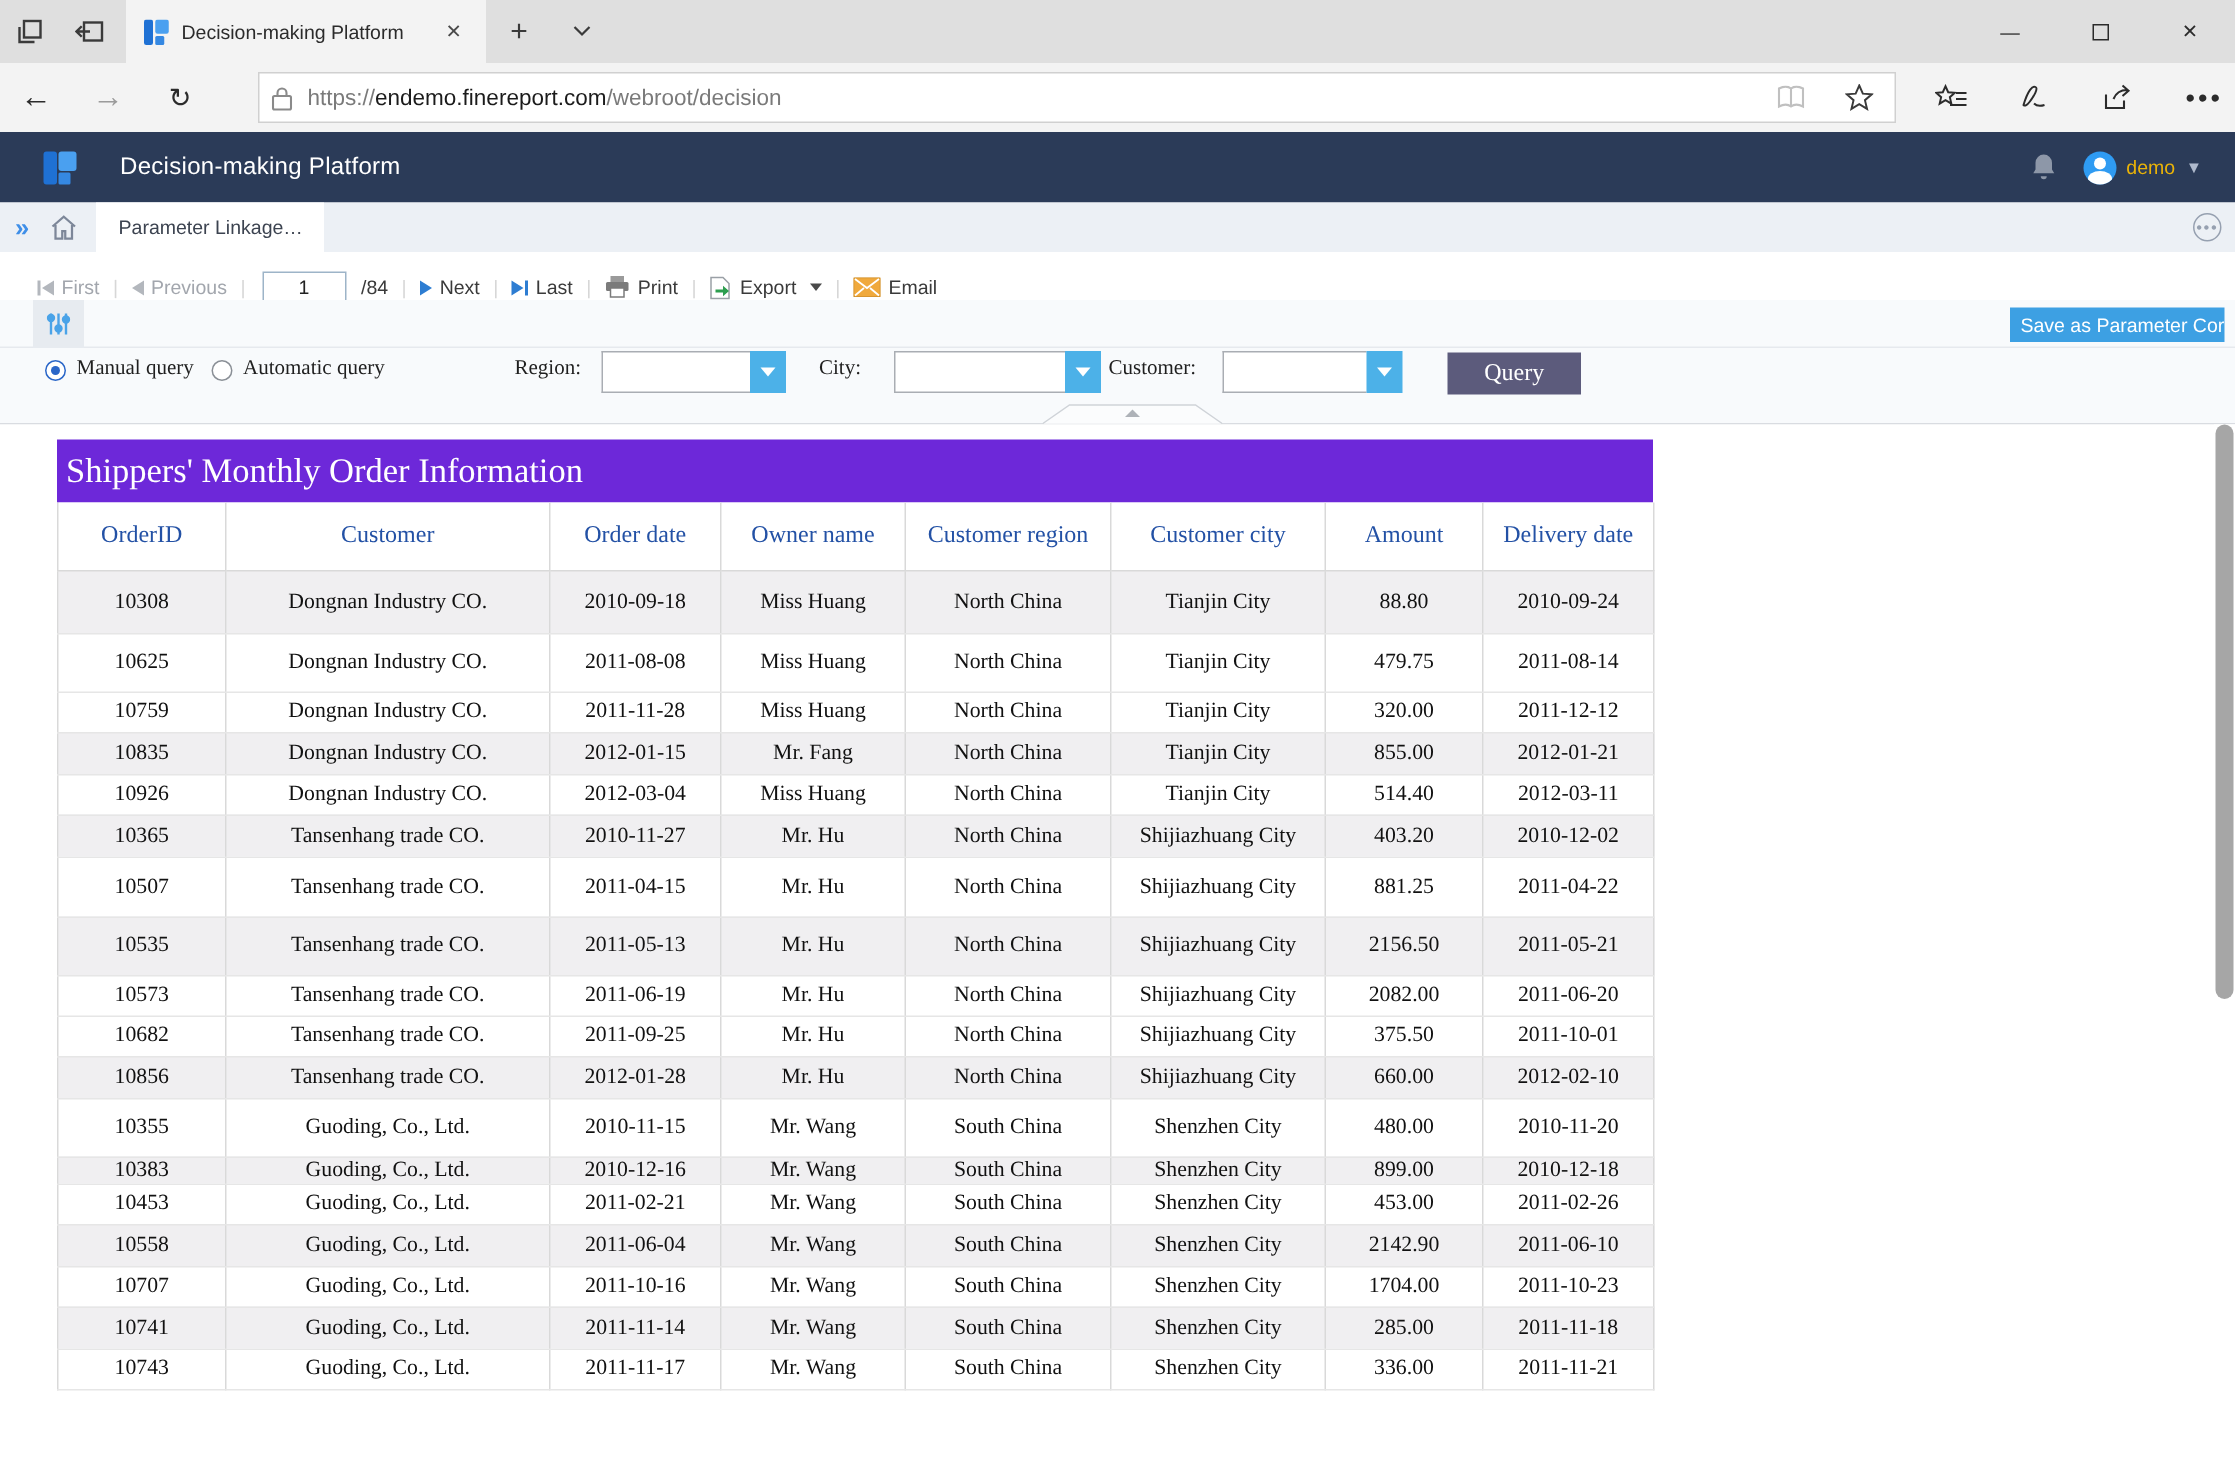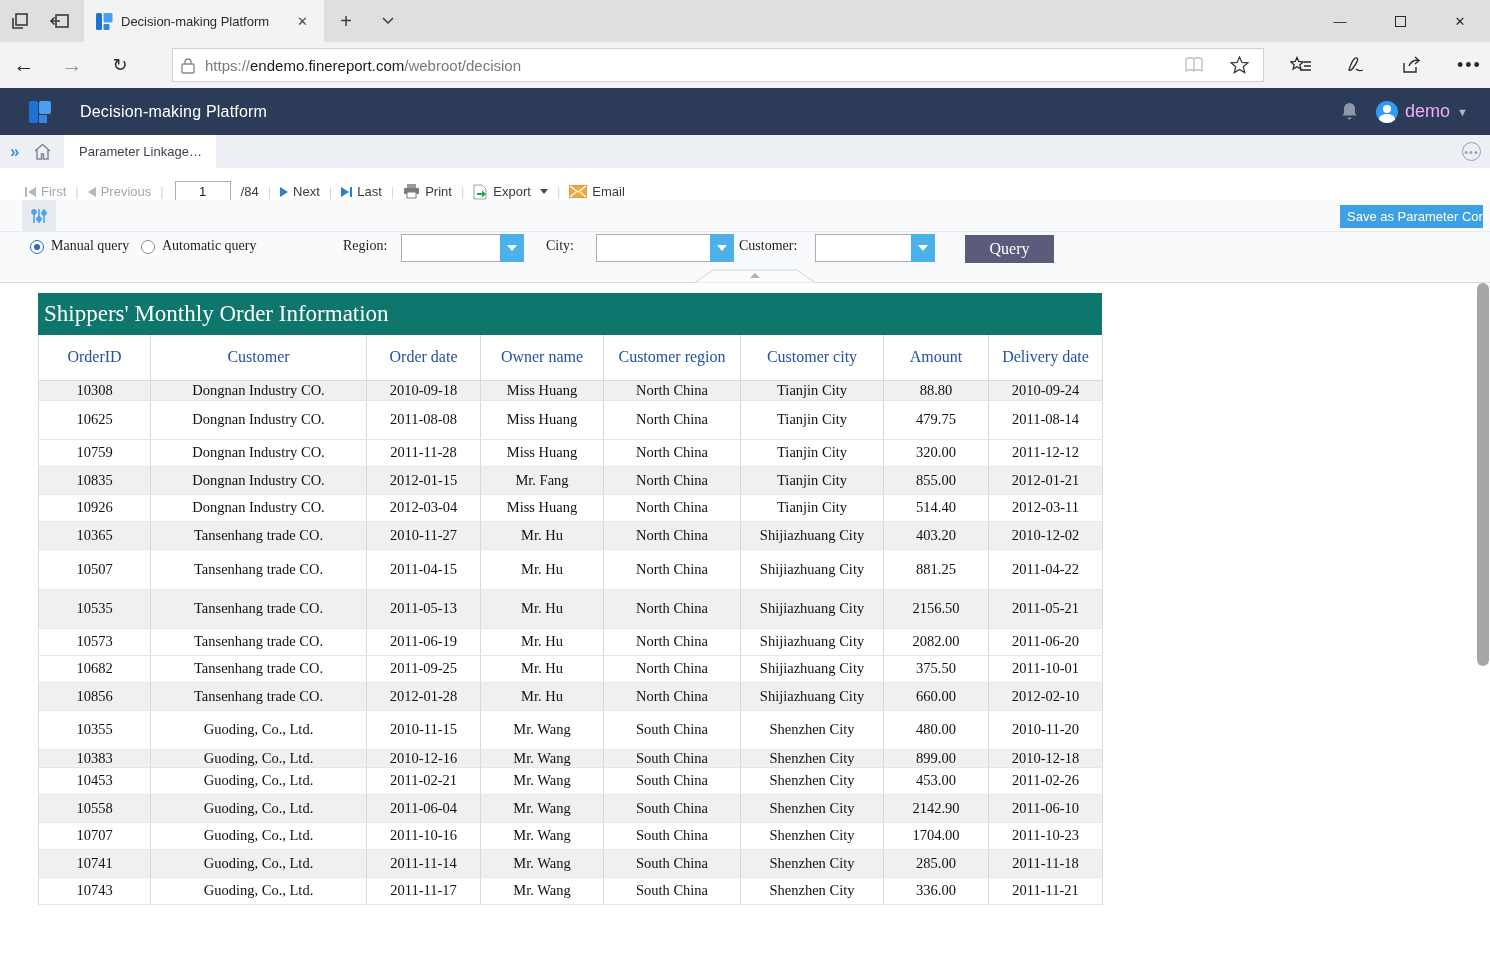--- a/index.html
+++ b/index.html
@@ -36,21 +36,21 @@
   #fr-logo { width:24px; height:24px; margin-left:28px; position:relative; }
   #fr-logo .l1 { position:absolute; left:1px; top:1px; width:9px; height:22px; background:#1f71d4; border-radius:2px;}
   #fr-logo .l2 { position:absolute; left:11px; top:1px; width:12px; height:13px; background:#4aa0f0; border-radius:2px;}
   #fr-logo .l3 { position:absolute; left:11px; top:15px; width:8px; height:8px; background:#3588e2; border-radius:1px;}
   #app-title { color:#fff; font-size:16px; margin-left:28px; letter-spacing:.2px; }
   #header-right { position:absolute; right:22px; top:0; height:47px; display:flex; align-items:center; gap:18px; }
   #user-chip { display:flex; align-items:center; gap:7px; cursor:pointer; }
   #avatar { width:22px; height:22px; border-radius:50%; background:#2f9bf2; position:relative; overflow:hidden; }
   #avatar .head { position:absolute; left:7px; top:4px; width:8px; height:8px; border-radius:50%; background:#fff; }
   #avatar .body { position:absolute; left:3px; top:13px; width:16px; height:10px; border-radius:50% 50% 0 0; background:#fff; }
-  #user-name { color:#f0abfc; font-size:18px; }
+  #user-name { color:#eab308; font-size:13px; }
   #user-chevron { color:#aeb9cc; font-size:11px; }
 
   
   #navbar { position:absolute; top:135px; left:0; width:1490px; height:33px; background:#ecf0f5; display:flex; align-items:stretch; }
   #expand-icon { align-self:center; color:#3f8fe8; font-size:17px; margin-left:10px; cursor:pointer; font-weight:bold;}
   #home-icon { align-self:center; margin-left:14px; cursor:pointer; }
   #nav-tab { width:152px; background:#fff; margin-left:12px; display:flex; align-items:center; justify-content:center; font-size:13px; color:#3c4350; cursor:pointer; }
   #nav-more { position:absolute; right:9px; top:7px; width:19px; height:19px; border:1px solid #96a0b0; border-radius:50%; color:#96a0b0; display:flex; align-items:center; justify-content:center; font-size:11px; letter-spacing:1px; cursor:pointer; }
 
   
@@ -78,21 +78,21 @@
   .qlabel { position:absolute; font-family:"Liberation Serif","DejaVu Serif",serif; font-size:14px; color:#1f1f1f; }
   .combo { position:absolute; height:28px; display:flex; cursor:pointer; }
   .combo .cinput { height:28px; background:#fff; border:1px solid #a9adb3; border-right:none; }
   .combo .cbtn { width:24px; height:28px; background:#4cb1e8; display:flex; align-items:center; justify-content:center; }
   .combo .cbtn::after { content:''; border-left:5px solid transparent; border-right:5px solid transparent; border-top:6px solid #fff; }
   #query-btn { position:absolute; left:965px; top:3px; width:89px; height:28px; background:#5c5b7c; color:#fff; border:none; font-family:"Liberation Serif","DejaVu Serif",serif; font-size:16px; cursor:pointer; }
   #collapse-handle { position:absolute; left:695px; top:69px; width:120px; height:14px; cursor:pointer; }
 
   
   #report-area { position:absolute; top:283px; left:0; width:1490px; height:697px; background:#fff; }
-  #report-title { position:absolute; top:10px; left:38px; width:1064px; height:42px; background:#0f766e; color:#fff;
+  #report-title { position:absolute; top:10px; left:38px; width:1064px; height:42px; background:#6d28d9; color:#fff;
                   font-family:"Liberation Serif","DejaVu Serif",serif; font-size:23px; line-height:42px; padding-left:6px; }
   #report-table { position:absolute; top:52px; left:38px; width:1064px; border-collapse:collapse; table-layout:fixed;
                   font-family:"Liberation Serif","DejaVu Serif",serif; }
   #report-table th { height:45px; background:#fff; color:#2351a5; font-weight:normal; font-size:16px;
                      border:1px solid #d9d9d9; border-top:none; }
   #report-table td { text-align:center; font-size:14.5px; color:#111;
                      border-left:1px solid #d9d9d9; border-right:1px solid #d9d9d9; border-bottom:1px solid #e6e6e6; }
   #report-table tr.even td { background:#f0eff1; }
   #report-table tr.odd td { background:#ffffff; }
 
@@ -356,21 +356,21 @@
             <th>Customer</th>
             <th>Order date</th>
             <th>Owner name</th>
             <th>Customer region</th>
             <th>Customer city</th>
             <th>Amount</th>
             <th>Delivery date</th>
           </tr>
         </thead>
       <tbody id="tbody">
-          <tr class="even" style="height: 20px;">
+          <tr class="even" style="height: 42px;">
             <td>10308</td>
             <td>Dongnan Industry CO.</td>
             <td>2010-09-18</td>
             <td>Miss Huang</td>
             <td>North China</td>
             <td>Tianjin City</td>
             <td>88.80</td>
             <td>2010-09-24</td>
           </tr>
           <tr class="odd" style="height: 39px;">

